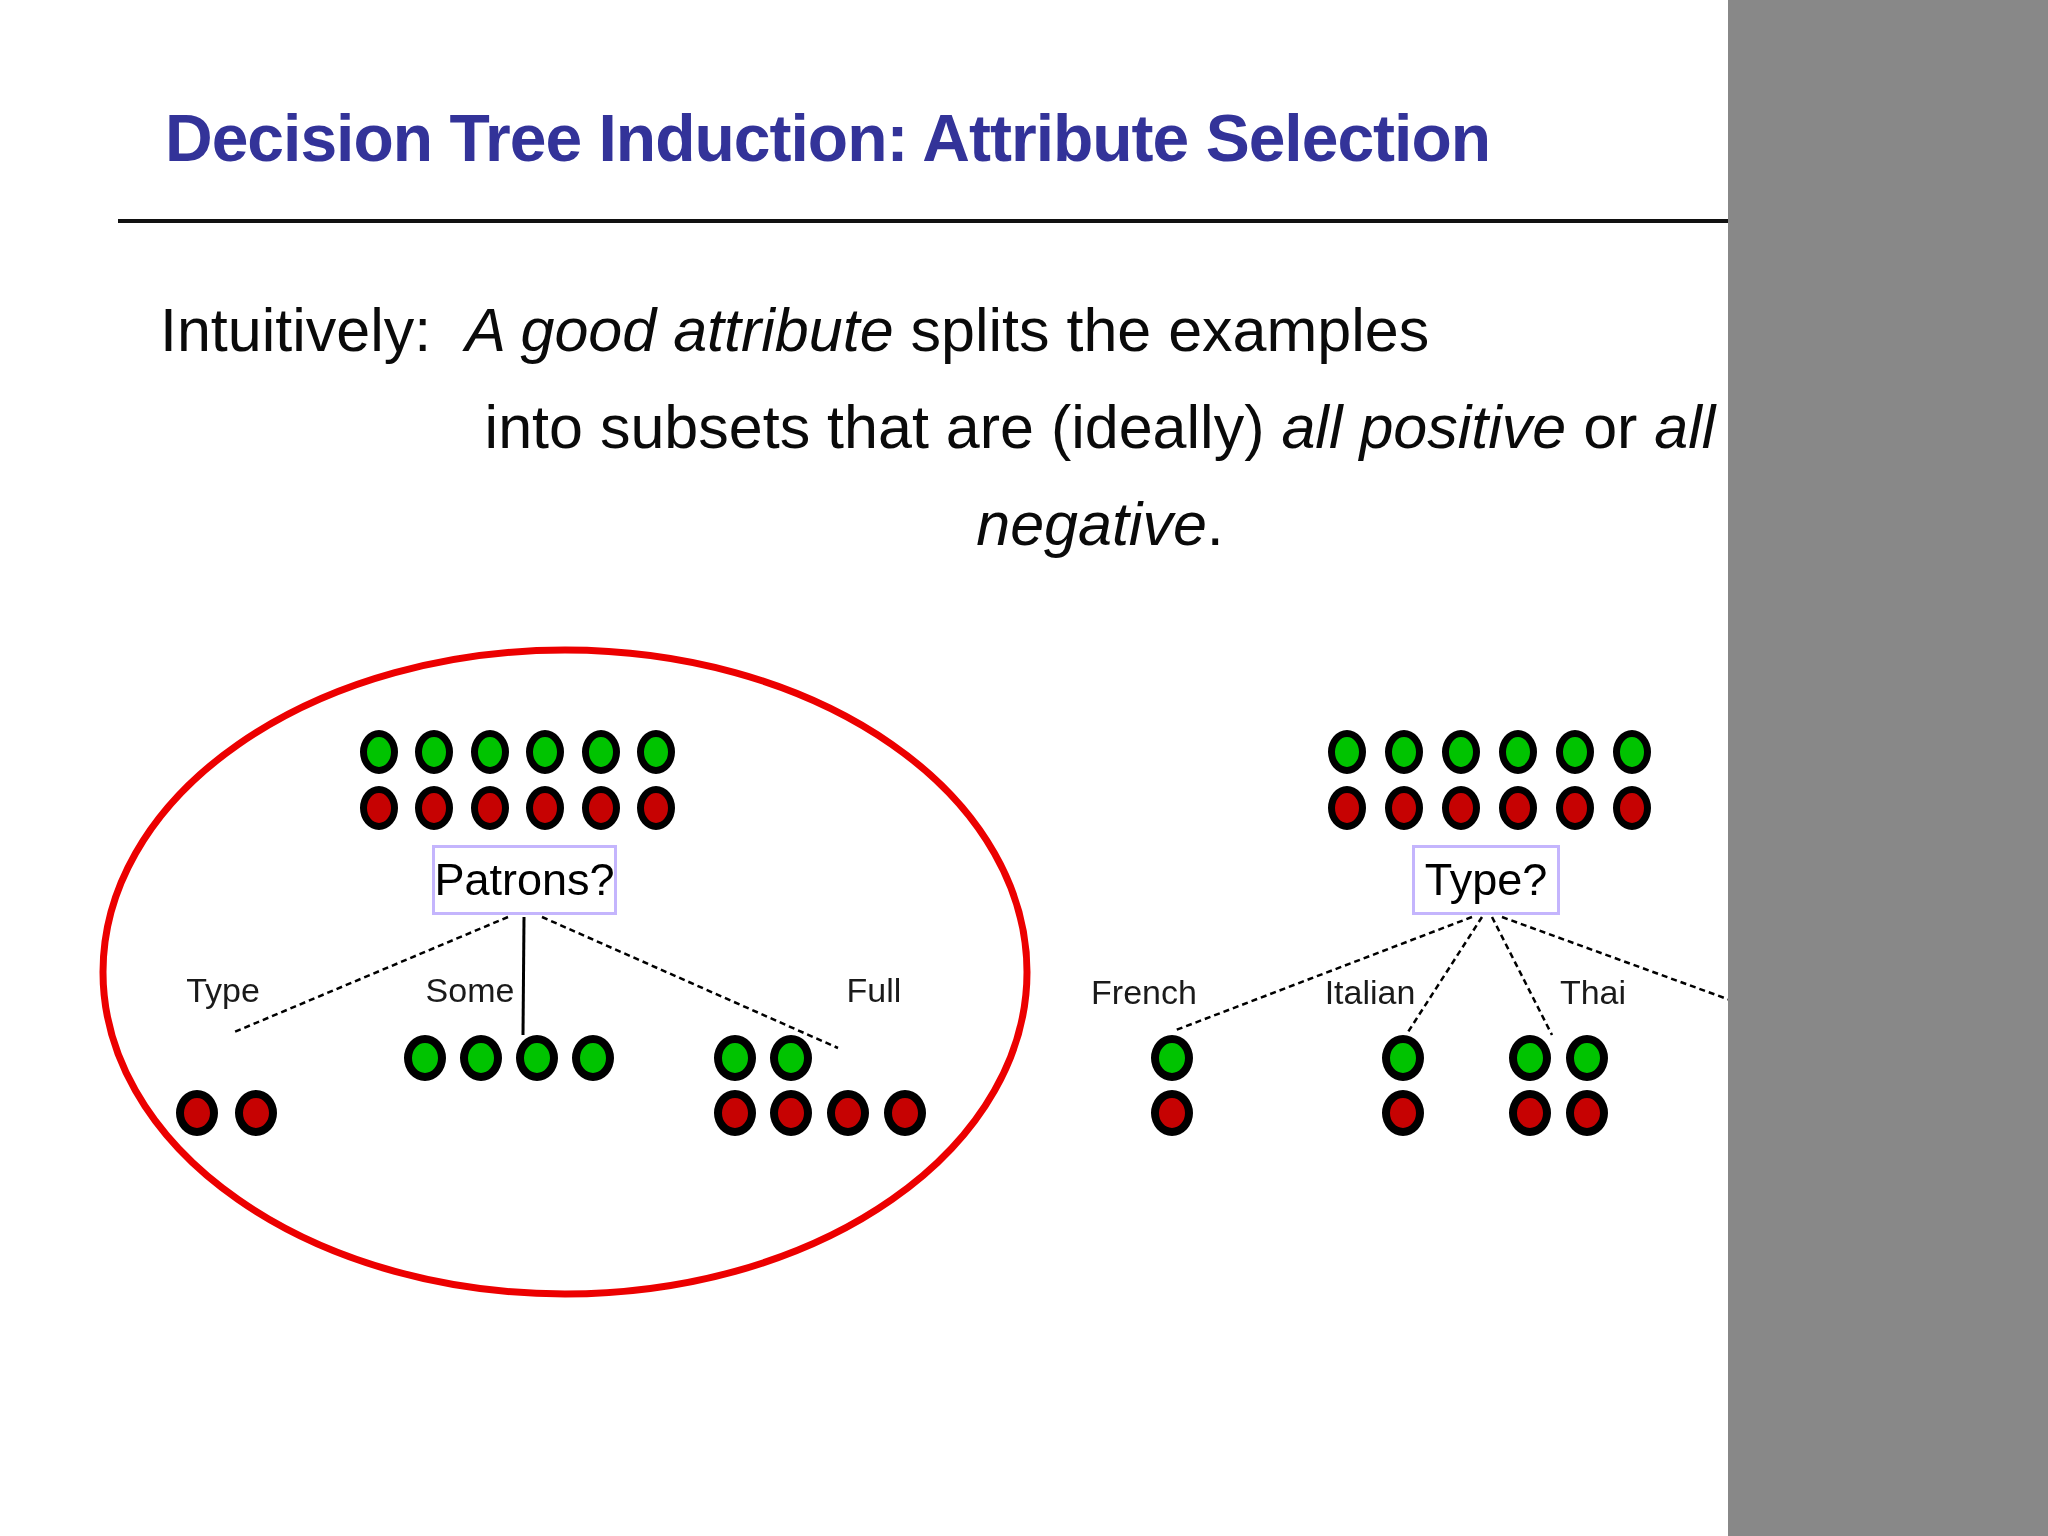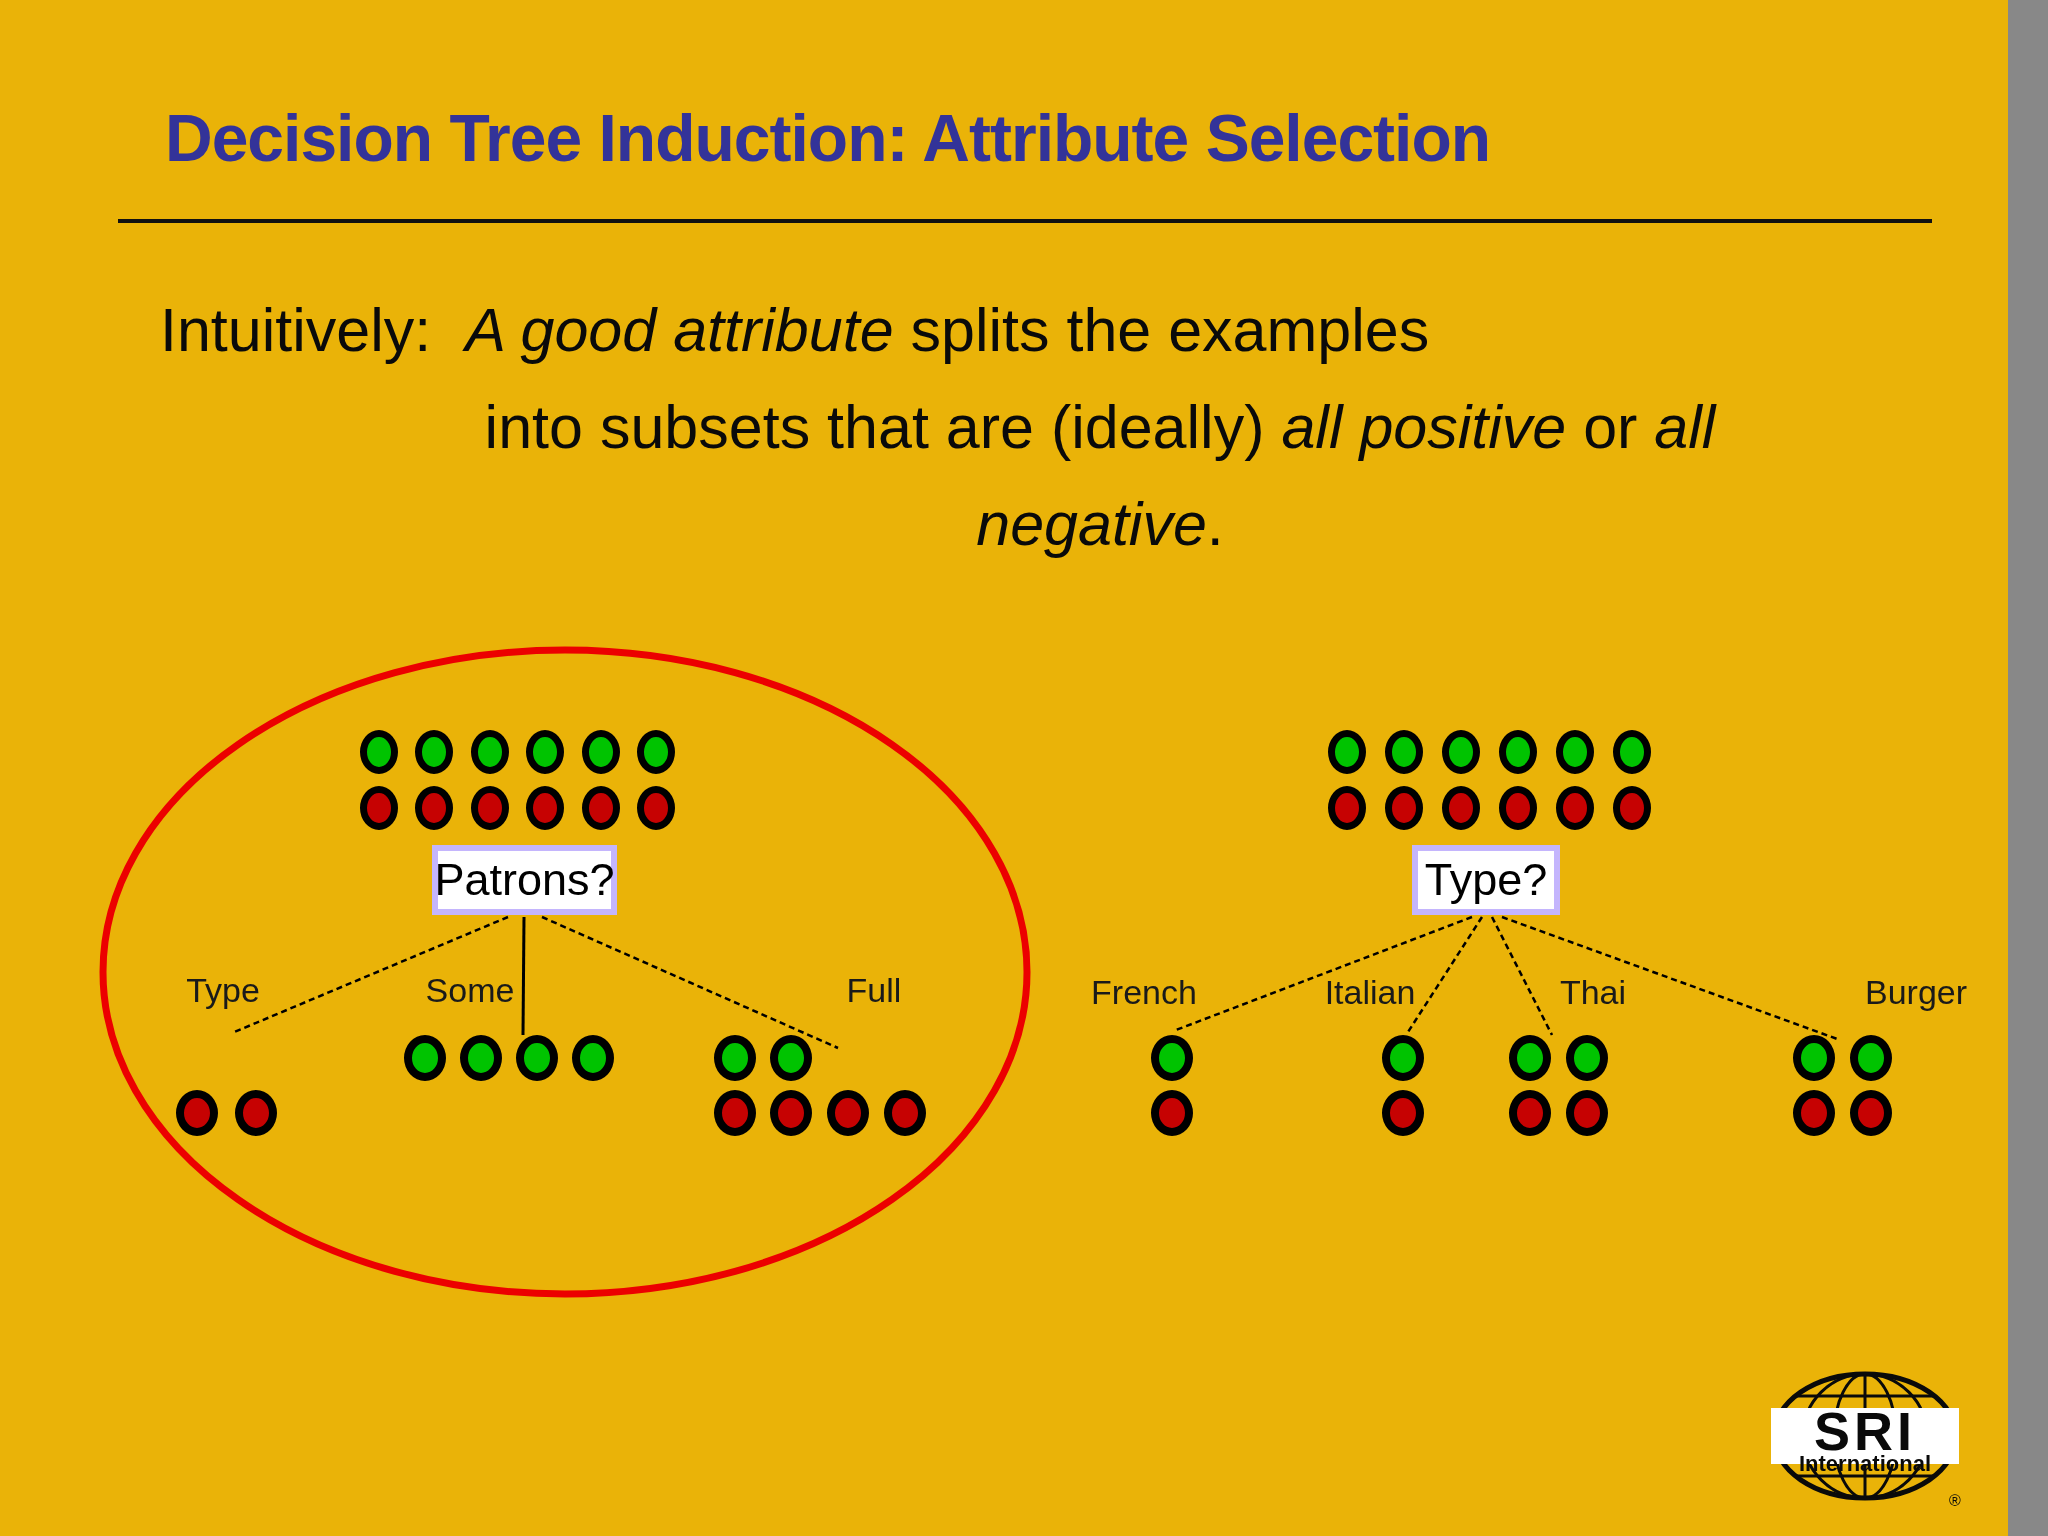--- a/index.html
+++ b/index.html
@@ -1,36 +1,36 @@
 <!DOCTYPE html>
 <html><head>
 <meta charset="utf-8">
 <style>
   html,body{margin:0;padding:0;background:#888;}
   .slide{
-    position:relative;width:2008px;height:1536px;background:#eab308;
+    position:relative;width:1728px;height:1536px;background:#ffffff;
     overflow:hidden;font-family:"Liberation Sans",sans-serif;
   }
   .title{
     position:absolute;left:165px;top:100px;width:1800px;
     font-size:66px;font-weight:bold;letter-spacing:-1px;
     white-space:nowrap;
   }
   .rule{
     position:absolute;left:118px;top:219px;width:1814px;height:4px;background:#111;
   }
   .body-text{
     position:absolute;left:160px;top:282px;width:1800px;
     font-size:61px;line-height:97px;color:#0a0a0a;
   }
   .body-line{white-space:nowrap;}
   .body-line.indent{margin-left:80px;text-align:center;}
   .it{font-style:italic;}
   .node-box{
-    position:absolute;border:6px solid #c4b5fd;background:#fff;
+    position:absolute;border:3px solid #c4b5fd;background:#fff;
     display:flex;align-items:center;justify-content:center;
     font-size:45px;color:#000;box-sizing:border-box;
   }
   .node-box.patrons{left:432px;top:845px;width:185px;height:70px;}
   .node-box.type{left:1412px;top:845px;width:148px;height:70px;}
   .branch-label{
     position:absolute;transform:translate(-50%,-50%);
     font-size:34px;color:#1a1a1a;white-space:nowrap;
   }
   .dot{

